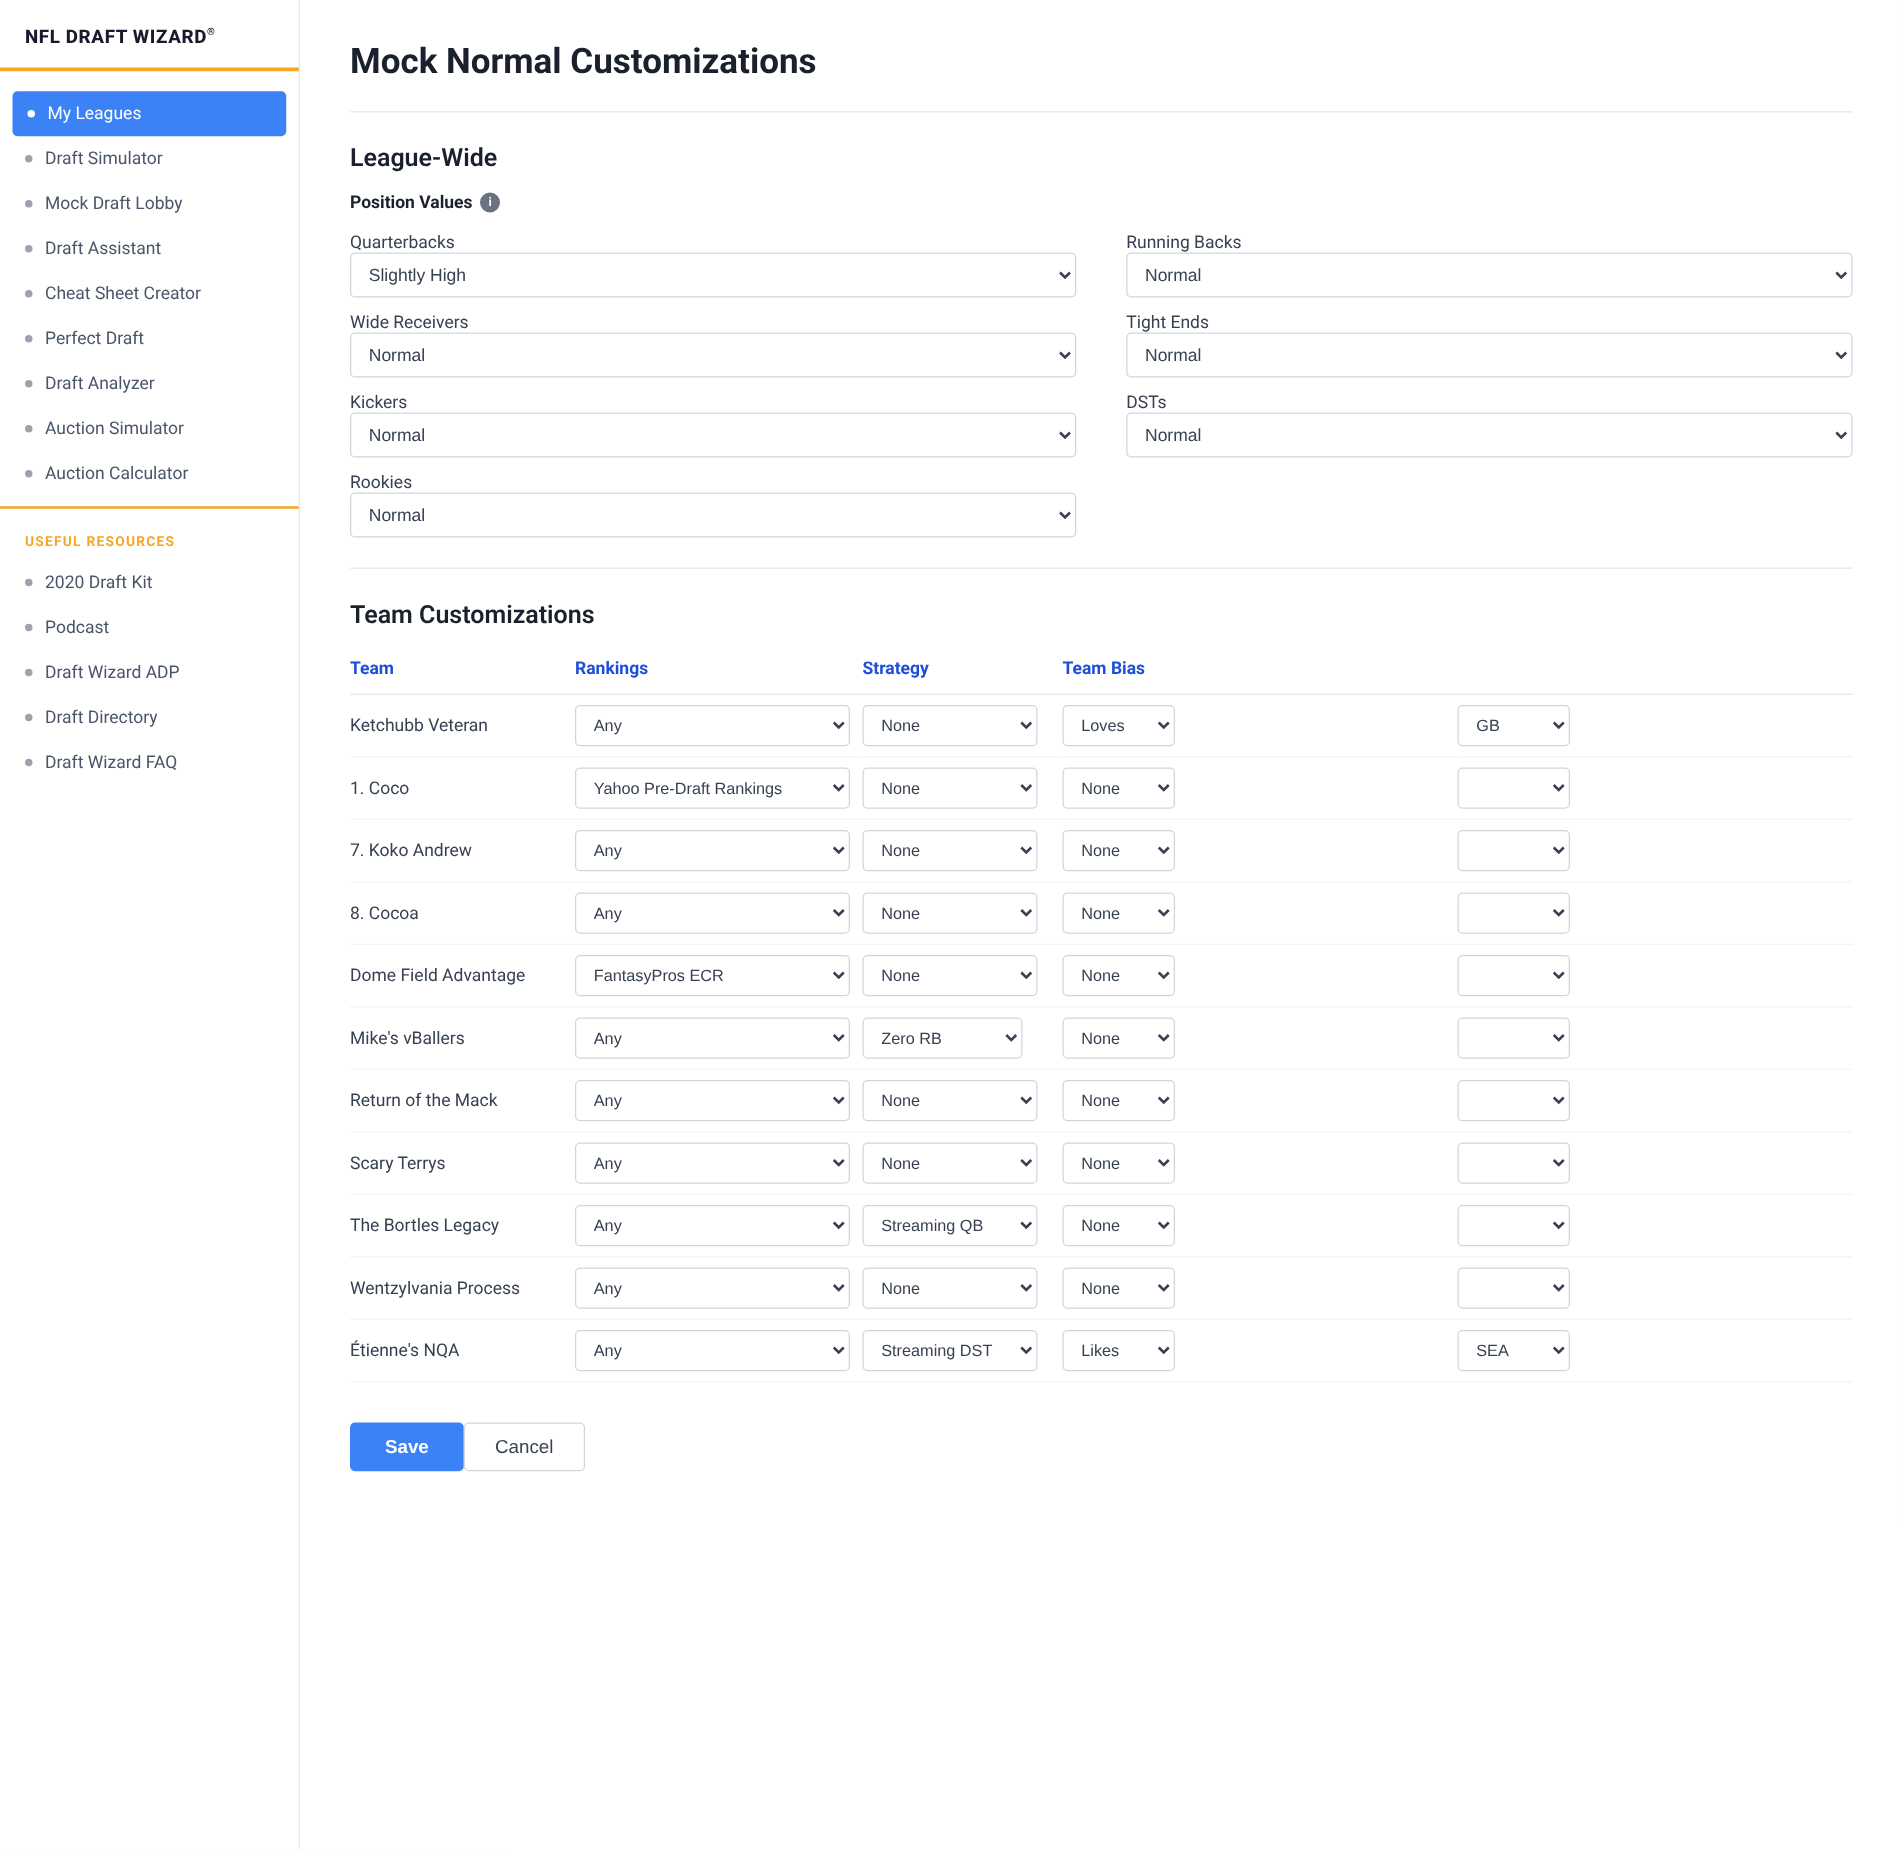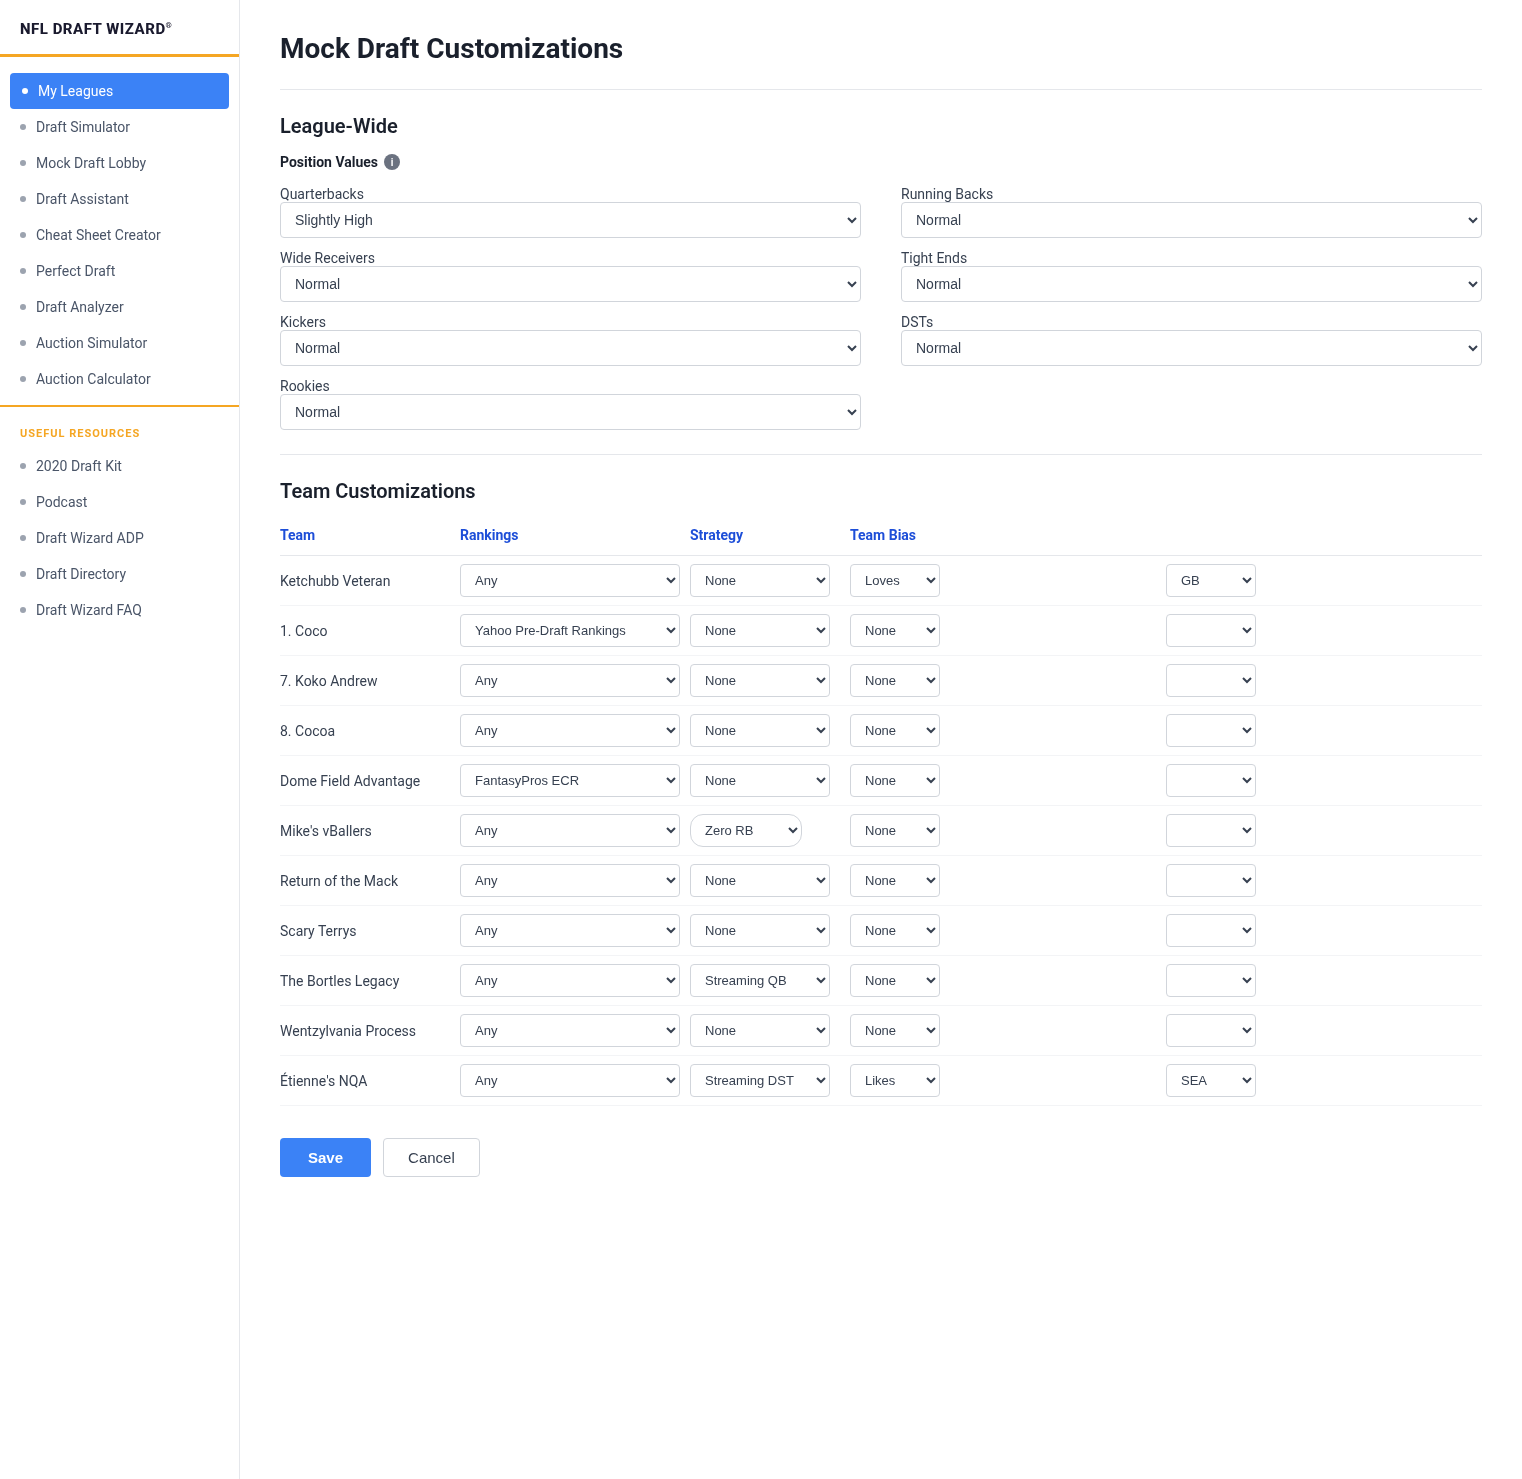--- a/index.html
+++ b/index.html
@@ -176,21 +176,20 @@
       font-size: 13px;
       color: #374151;
       cursor: pointer;
       appearance: auto;
       width: 100%;
     }
 
     
     .btn-row {
       display: flex;
-      gap: 12px;
       margin-top: 32px;
     }
     .btn-save {
       background: #3b82f6;
       color: #fff;
       border: none;
       padding: 10px 28px;
       border-radius: 4px;
       font-size: 15px;
       font-weight: 600;
@@ -274,21 +273,21 @@
         <span>Draft Directory</span>
       </div>
       <div class="sidebar-nav-item">
         <span class="dot"></span>
         <span>Draft Wizard FAQ</span>
       </div>
     </div>
 </div>
 
 <div class="main-content">
-  <h1 class="page-title">Mock Draft Customizations</h1>
+  <h1 class="page-title">Mock Normal Customizations</h1>
   <hr class="divider">
 
   <div>
     <div class="section-title">League-Wide</div>
     <div class="subsection-title">
       <span>Position Values</span>
       <span class="info-icon">i</span>
     </div>
     <div class="position-grid" id="position-grid">
         <div style="display: flex; flex-direction: column; gap: 12px;">
@@ -371,21 +370,21 @@
           <tr>
             <td class="team-name">Dome Field Advantage</td>
             <td><select class="team-select" style="width: 220px;"><option value="Any">Any</option><option value="Yahoo Pre-Draft Rankings">Yahoo Pre-Draft Rankings</option><option value="FantasyPros ECR" selected="">FantasyPros ECR</option><option value="ESPN Rankings">ESPN Rankings</option><option value="NFL.com Rankings">NFL.com Rankings</option><option value="CBS Rankings">CBS Rankings</option></select></td>
             <td><select class="team-select" style="width: 140px;"><option value="None">None</option><option value="Zero RB">Zero RB</option><option value="Hero RB">Hero RB</option><option value="Zero WR">Zero WR</option><option value="Streaming QB">Streaming QB</option><option value="Streaming DST">Streaming DST</option><option value="Robust RB">Robust RB</option></select></td>
             <td><select class="team-select" style="width: 90px;"><option value="None">None</option><option value="Loves">Loves</option><option value="Likes">Likes</option><option value="Avoids">Avoids</option></select></td>
             <td><select class="team-select" style="width: 90px;"><option value=""></option><option value="GB">GB</option><option value="SEA">SEA</option><option value="KC">KC</option><option value="DAL">DAL</option><option value="NE">NE</option><option value="SF">SF</option><option value="LAR">LAR</option><option value="BAL">BAL</option><option value="MIN">MIN</option><option value="PHI">PHI</option><option value="TB">TB</option><option value="BUF">BUF</option><option value="ARI">ARI</option><option value="CLE">CLE</option></select></td>
           </tr>
           <tr>
             <td class="team-name">Mike's vBallers</td>
             <td><select class="team-select" style="width: 220px;"><option value="Any">Any</option><option value="Yahoo Pre-Draft Rankings">Yahoo Pre-Draft Rankings</option><option value="FantasyPros ECR">FantasyPros ECR</option><option value="ESPN Rankings">ESPN Rankings</option><option value="NFL.com Rankings">NFL.com Rankings</option><option value="CBS Rankings">CBS Rankings</option></select></td>
-            <td><select class="team-select" style="width: 112px; border-radius: 13px;"><option value="None">None</option><option value="Zero RB" selected="">Zero RB</option><option value="Hero RB">Hero RB</option><option value="Zero WR">Zero WR</option><option value="Streaming QB">Streaming QB</option><option value="Streaming DST">Streaming DST</option><option value="Robust RB">Robust RB</option></select></td>
+            <td><select class="team-select" style="width: 128px;"><option value="None">None</option><option value="Zero RB" selected="">Zero RB</option><option value="Hero RB">Hero RB</option><option value="Zero WR">Zero WR</option><option value="Streaming QB">Streaming QB</option><option value="Streaming DST">Streaming DST</option><option value="Robust RB">Robust RB</option></select></td>
             <td><select class="team-select" style="width: 90px;"><option value="None">None</option><option value="Loves">Loves</option><option value="Likes">Likes</option><option value="Avoids">Avoids</option></select></td>
             <td><select class="team-select" style="width: 90px;"><option value=""></option><option value="GB">GB</option><option value="SEA">SEA</option><option value="KC">KC</option><option value="DAL">DAL</option><option value="NE">NE</option><option value="SF">SF</option><option value="LAR">LAR</option><option value="BAL">BAL</option><option value="MIN">MIN</option><option value="PHI">PHI</option><option value="TB">TB</option><option value="BUF">BUF</option><option value="ARI">ARI</option><option value="CLE">CLE</option></select></td>
           </tr>
           <tr>
             <td class="team-name">Return of the Mack</td>
             <td><select class="team-select" style="width: 220px;"><option value="Any">Any</option><option value="Yahoo Pre-Draft Rankings">Yahoo Pre-Draft Rankings</option><option value="FantasyPros ECR">FantasyPros ECR</option><option value="ESPN Rankings">ESPN Rankings</option><option value="NFL.com Rankings">NFL.com Rankings</option><option value="CBS Rankings">CBS Rankings</option></select></td>
             <td><select class="team-select" style="width: 140px;"><option value="None">None</option><option value="Zero RB">Zero RB</option><option value="Hero RB">Hero RB</option><option value="Zero WR">Zero WR</option><option value="Streaming QB">Streaming QB</option><option value="Streaming DST">Streaming DST</option><option value="Robust RB">Robust RB</option></select></td>
             <td><select class="team-select" style="width: 90px;"><option value="None">None</option><option value="Loves">Loves</option><option value="Likes">Likes</option><option value="Avoids">Avoids</option></select></td>
             <td><select class="team-select" style="width: 90px;"><option value=""></option><option value="GB">GB</option><option value="SEA">SEA</option><option value="KC">KC</option><option value="DAL">DAL</option><option value="NE">NE</option><option value="SF">SF</option><option value="LAR">LAR</option><option value="BAL">BAL</option><option value="MIN">MIN</option><option value="PHI">PHI</option><option value="TB">TB</option><option value="BUF">BUF</option><option value="ARI">ARI</option><option value="CLE">CLE</option></select></td>
           </tr>

